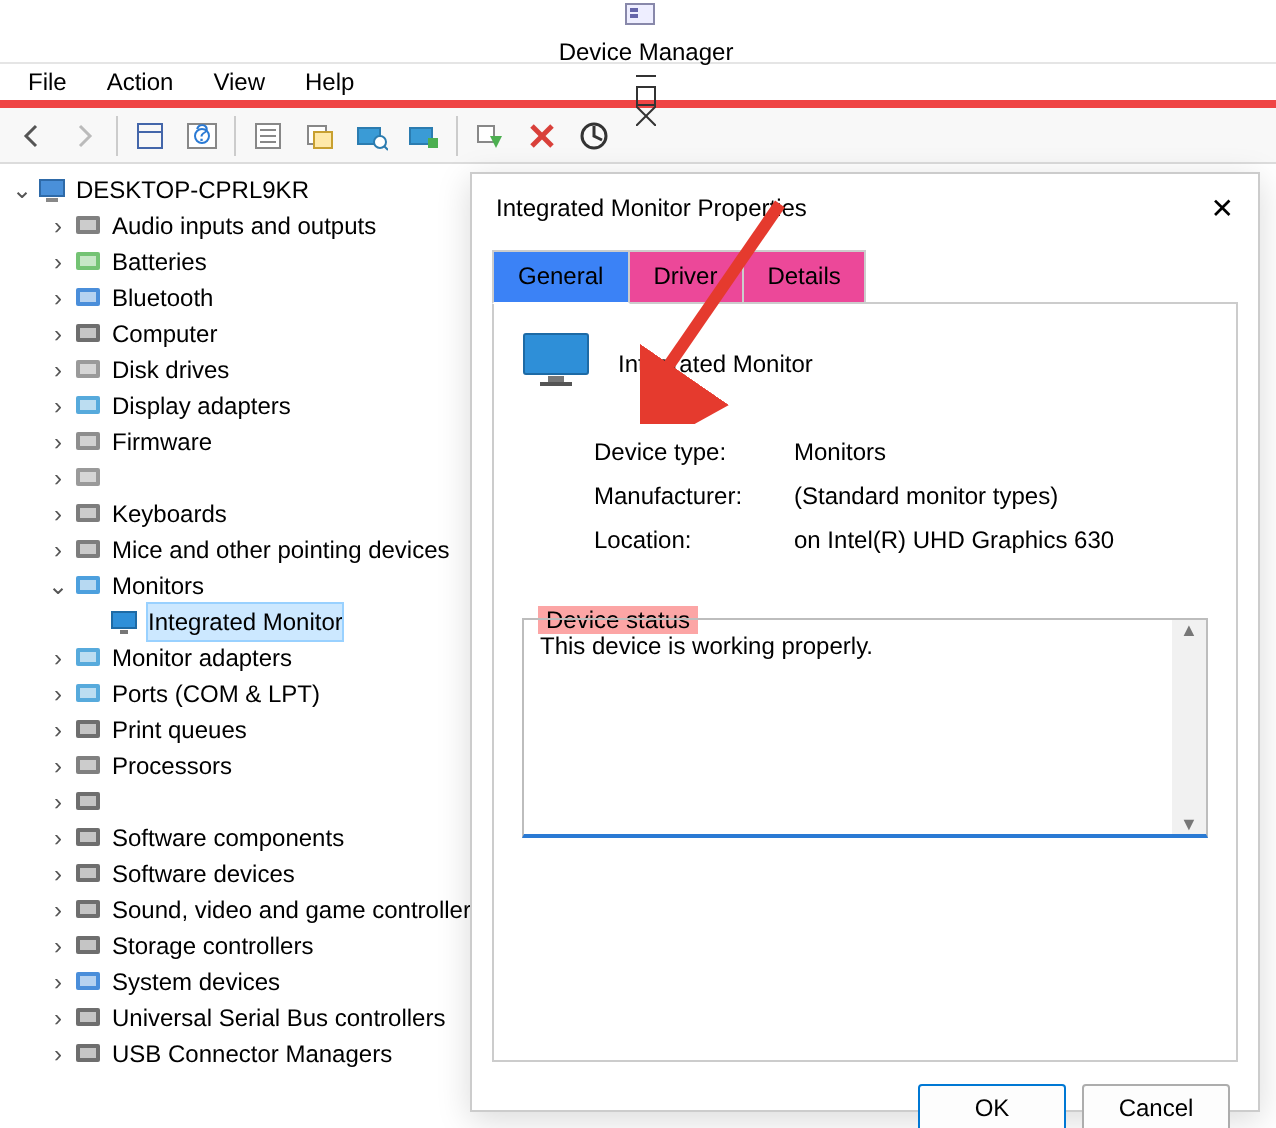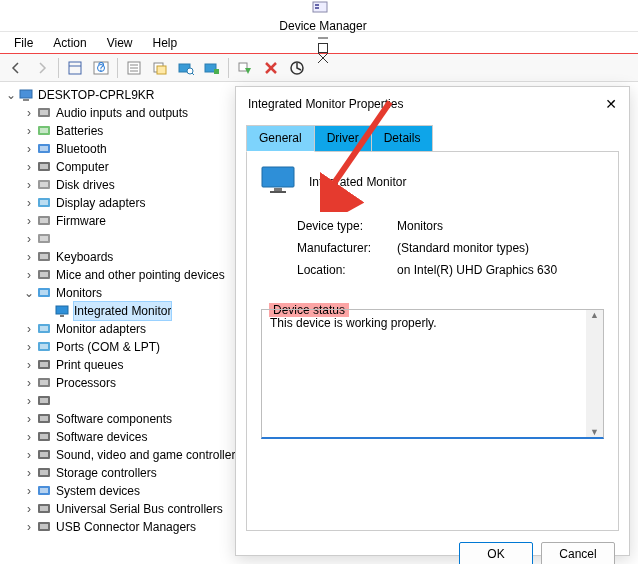--- a/index.html
+++ b/index.html
@@ -6,21 +6,21 @@
 body { width: 638px; height: 564px; background: #fff; position: relative; overflow: hidden; }
 
 
 .titlebar { height: 32px; display: flex; align-items: center; padding-left: 8px; border-bottom: 1px solid #e5e5e5; flex-direction: column; }
 .titlebar .app-icon { width: 16px; margin-right: 6px; }
 .titlebar .title { flex: 1; }
 .win-btn { width: 46px; height: 32px; display: flex; align-items: center; justify-content: center; color: #555; }
 .win-btn svg { width: 10px; height: 10px; }
 
 
-.menubar { height: 22px; display: flex; align-items: center; padding-left: 6px; gap: 4px; border-bottom: 1px solid #ef4444; }
+.menubar { height: 22px; display: flex; align-items: center; padding-left: 6px; gap: 4px; border-bottom: 4px solid #ef4444; }
 .menubar span { padding: 2px 8px; }
 
 
 .toolbar { height: 28px; display: flex; align-items: center; padding-left: 4px; gap: 2px; border-bottom: 1px solid #dcdcdc; background: #f8f8f8; }
 .tbtn { width: 24px; height: 24px; display: flex; align-items: center; justify-content: center; border: 1px solid transparent; }
 .tbtn svg { width: 16px; height: 16px; }
 .tsep { width: 1px; height: 20px; background: #ccc; margin: 0 2px; }
 
 
 .content { position: relative; height: calc(100% - 82px); }
@@ -34,33 +34,33 @@
 .in3 { padding-left: 36px; }
 .sel { background: #cce8ff; outline: 1px solid #99d1ff; }
 
 
 .dialog { position: absolute; left: 235px; top: 4px; width: 395px; height: 470px; background: #fff; border: 1px solid #ccc; box-shadow: 0 4px 16px rgba(0,0,0,0.15); }
 .dlg-title { height: 34px; display: flex; align-items: center; padding: 0 12px; }
 .dlg-title .t { flex: 1; }
 .dlg-close { width: 30px; text-align: right; font-size: 14px; }
 
 .tabs { display: flex; padding-left: 10px; margin-top: 4px; }
-.tab { padding: 5px 12px 6px; border: 1px solid #ccc; border-bottom: none; background: #0ea5e9; margin-right: -1px; cursor: pointer; }
-.tab.active { background: #7dd3fc; position: relative; z-index: 2; border-bottom: 1px solid #fff; }
+.tab { padding: 5px 12px 6px; border: 1px solid #ccc; border-bottom: none; background: #ec4899; margin-right: -1px; cursor: pointer; }
+.tab.active { background: #3b82f6; position: relative; z-index: 2; border-bottom: 1px solid #fff; }
 .tabpanel { border: 1px solid #ccc; margin: 0 10px; height: 380px; padding: 14px 14px 10px 14px; position: relative; top: -1px; }
 
 .dev-header { display: flex; align-items: center; gap: 14px; margin-bottom: 22px; }
 .monitor-big { width: 34px; height: 28px; }
 .kv { display: flex; margin-bottom: 8px; padding-left: 36px; align-items: center; }
 .kv .k { width: 100px; }
 .kv .v { }
 
 .status-group { margin-top: 18px; }
 .status-label { position: relative; top: 8px; left: 8px; background: #fca5a5; padding: 0 4px; display: inline-block; }
-.status-box { border: 1px solid #bdbdbd; height: 130px; padding: 6px 8px; overflow: hidden; position: relative; border-bottom: 2px solid #2a7ad4; }
+.status-box { border: 1px solid #bdbdbd; height: 110px; padding: 6px 8px; overflow: hidden; position: relative; border-bottom: 2px solid #2a7ad4; }
 .status-box .sb-scroll { position: absolute; right: 0; top: 0; bottom: 0; width: 17px; display: flex; flex-direction: column; justify-content: space-between; align-items: center; background: #f1f1f1; }
 .status-box .sb-scroll span { font-size: 9px; color: #777; }
 
 .dlg-buttons { display: flex; justify-content: flex-end; gap: 8px; padding: 10px 14px 0 0; }
 .btn { min-width: 74px; height: 24px; border: 1px solid #adadad; background: #fdfdfd; border-radius: 2px; cursor: pointer; }
 .btn.primary { border-color: #0078d4; }
 
 .arrow { position: absolute; left: 320px; top: 10px; pointer-events: none; }
 </style>
 </head>

